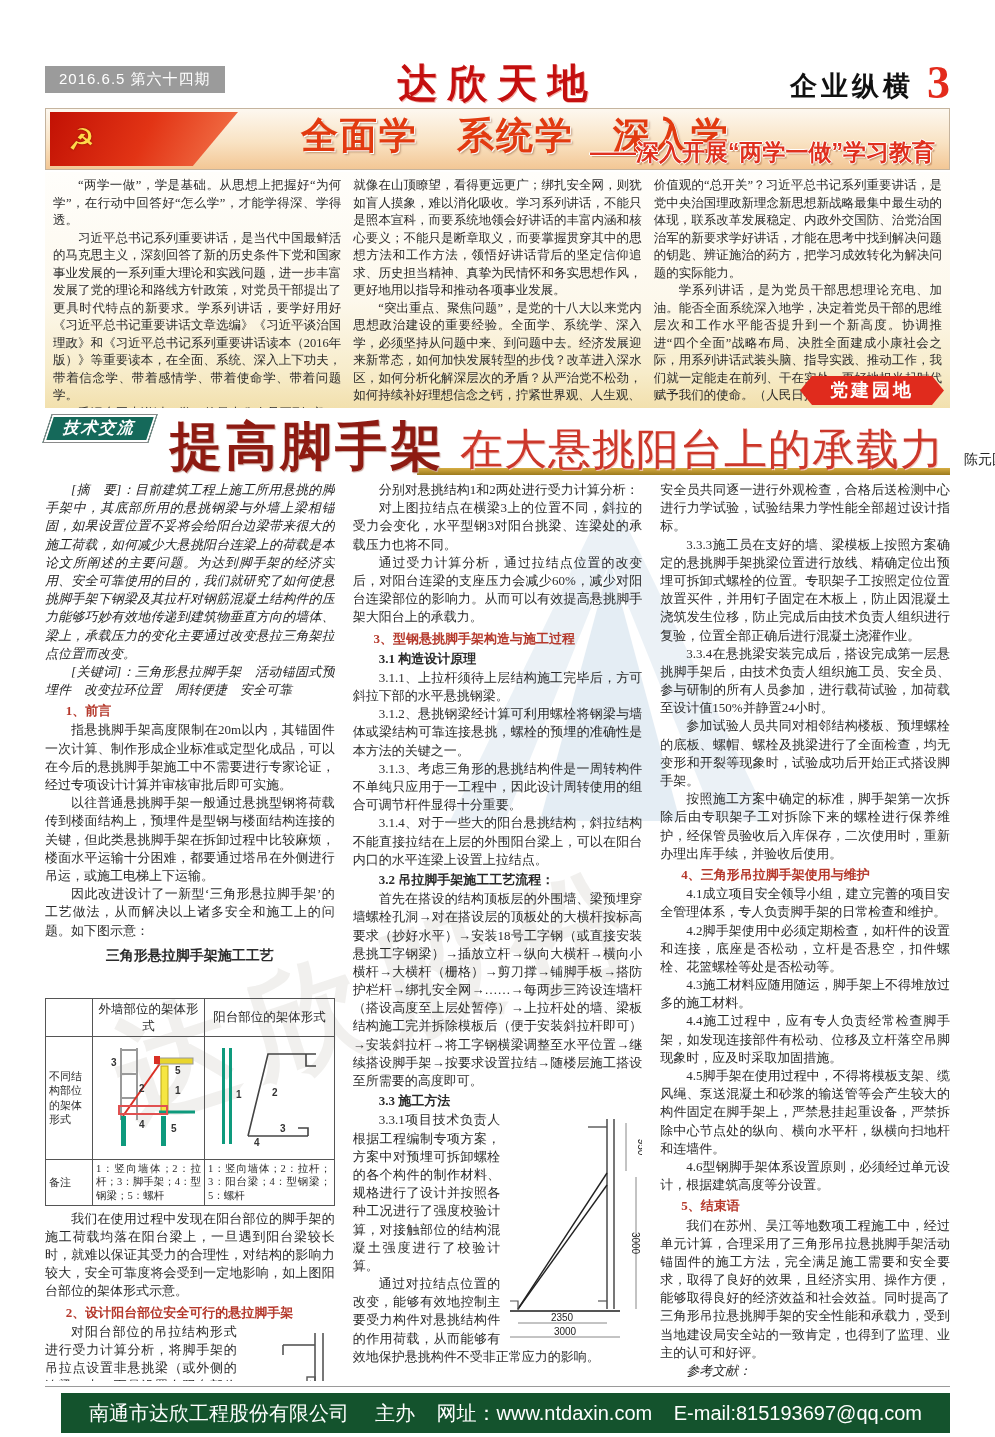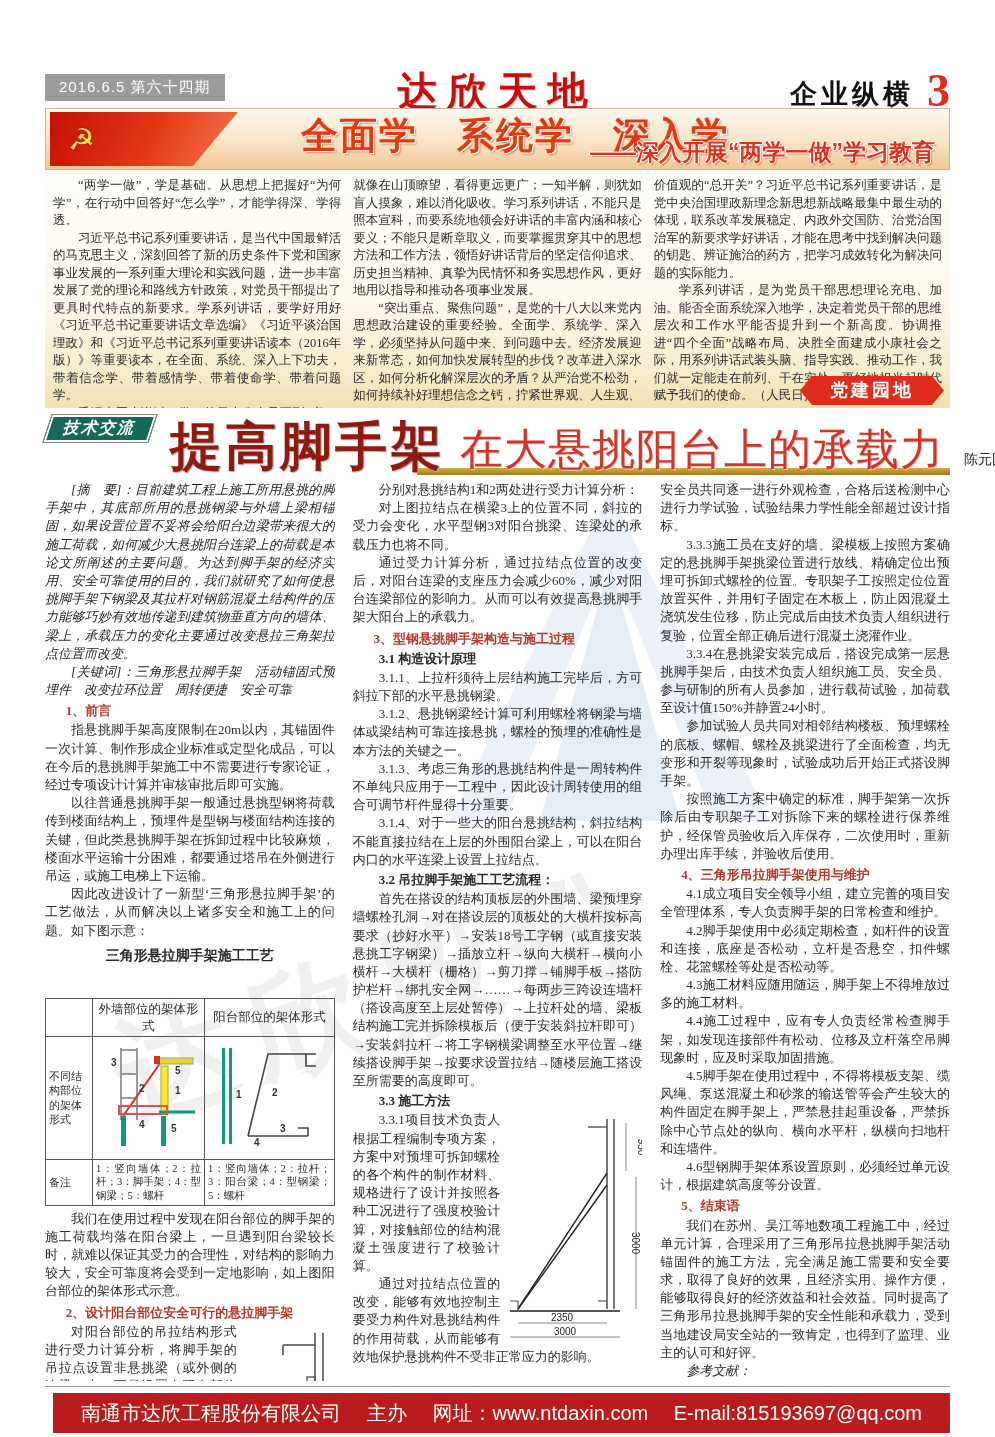--- a/index.html
+++ b/index.html
@@ -1,20 +1,20 @@
 <!DOCTYPE html>
 <html><head>
 <meta charset="utf-8">
 <style>
   html,body{margin:0;padding:0;background:#e8e8e8;}
   .page{position:relative;width:995px;height:1437px;margin:0 auto;background:#ffffff;
         font-family:"Liberation Serif","DejaVu Serif",serif;color:#2b2b2b;overflow:hidden;}
 
   
-  .masthead{position:absolute;left:45px;right:45px;top:68px;height:50px;border-bottom:2px solid #14b8a6;}
+  .masthead{position:absolute;left:45px;right:45px;top:60px;height:50px;border-bottom:2px solid #14b8a6;}
   .issue-box{position:absolute;left:0;top:6px;background:#9b9b9b;color:#fff;
              font-family:"Liberation Sans",sans-serif;font-size:15px;padding:4px 14px;letter-spacing:1px;}
   .paper-title{position:absolute;left:0;right:0;top:-4px;text-align:center;font-size:40px;font-weight:bold;
                color:#c40f0f;letter-spacing:10px;text-shadow:1px 1px 0 #f3b0a8;}
   .section-page{position:absolute;right:0;top:0;display:flex;align-items:flex-start;gap:13px;}
   .section-name{font-size:27px;font-weight:bold;letter-spacing:4px;color:#111;margin-top:8px;}
   .page-number{font-size:46px;font-weight:bold;color:#e32b1c;line-height:1;}
 
   
   .banner{position:absolute;left:45px;right:45px;top:108px;height:60px;border:1px solid #c5b49e;
@@ -76,21 +76,21 @@
   .d4-float{float:right;width:138px;height:232px;margin:2px 0 2px 4px;}
   svg text{font-family:"Liberation Sans",sans-serif;}
 
   
   .wm-tri{position:absolute;left:405px;top:10px;z-index:0;opacity:.55;}
   .wm-text{position:absolute;left:60px;top:430px;z-index:0;font-size:120px;font-weight:bold;
            color:rgba(150,140,125,.13);transform:rotate(-18deg);letter-spacing:18px;white-space:nowrap;}
 
   
   .footer-rule{position:absolute;left:45px;right:45px;top:1386px;border-top:1px solid #9a9a9a;}
-  .footer{position:absolute;left:53px;right:45px;top:1393px;height:40px;background:#b91c1c;color:#fff;
+  .footer{position:absolute;left:61px;right:45px;top:1393px;height:40px;background:#14532d;color:#fff;
           font-family:"Liberation Sans",sans-serif;font-size:20px;display:flex;align-items:center;
           padding:0 28px;box-sizing:border-box;justify-content:space-between;white-space:nowrap;}
   .f-left{display:flex;gap:26px;}
 </style>
 </head>
 <body>
 
 <div class="page">
 
   <header class="masthead">
@@ -110,21 +110,21 @@
     <div class="banner-subtitle">——深入开展“两学一做”学习教育</div>
   </div>
 
   <section class="top-story">
     <div class="ts-col">
       <p>“两学一做”，学是基础。从思想上把握好“为何学”，在行动中回答好“怎么学”，才能学得深、学得透。</p>
       <p>习近平总书记系列重要讲话，是当代中国最鲜活的马克思主义，深刻回答了新的历史条件下党和国家事业发展的一系列重大理论和实践问题，进一步丰富发展了党的理论和路线方针政策，对党员干部提出了更具时代特点的新要求。学系列讲话，要学好用好《习近平总书记重要讲话文章选编》《习近平谈治国理政》和《习近平总书记系列重要讲话读本（2016年版）》等重要读本，在全面、系统、深入上下功夫，带着信念学、带着感情学、带着使命学、带着问题学。</p>
       <p>毛泽东同志说过，学习的最大敌人是不到“底”。全面学、系统学、深入学，必须一学到底。学深悟透，</p>
     </div>
     <div class="ts-col">
-      <p class="noindent" style="text-indent:0;">就像在山顶瞭望，看得更远更广；一知半解，则犹如盲人摸象，难以消化吸收。学习系列讲话，不能只是照本宣科，而要系统地领会好讲话的丰富内涵和核心要义；不能只是断章取义，而要掌握贯穿其中的思想方法和工作方法，领悟好讲话背后的坚定信仰追求、历史担当精神、真挚为民情怀和务实思想作风，更好地用以指导和推动各项事业发展。</p>
+      <p class="noindent" style="text-indent:0;">就像在山顶瞭望，看得更远更广；绑扎安全网，则犹如盲人摸象，难以消化吸收。学习系列讲话，不能只是照本宣科，而要系统地领会好讲话的丰富内涵和核心要义；不能只是断章取义，而要掌握贯穿其中的思想方法和工作方法，领悟好讲话背后的坚定信仰追求、历史担当精神、真挚为民情怀和务实思想作风，更好地用以指导和推动各项事业发展。</p>
       <p>“突出重点、聚焦问题”，是党的十八大以来党内思想政治建设的重要经验。全面学、系统学、深入学，必须坚持从问题中来、到问题中去。经济发展迎来新常态，如何加快发展转型的步伐？改革进入深水区，如何分析化解深层次的矛盾？从严治党不松劲，如何持续补好理想信念之钙，拧紧世界观、人生观、</p>
     </div>
     <div class="ts-col">
       <p style="text-indent:0;">价值观的“总开关”？习近平总书记系列重要讲话，是党中央治国理政新理念新思想新战略最集中最生动的体现，联系改革发展稳定、内政外交国防、治党治国治军的新要求学好讲话，才能在思考中找到解决问题的钥匙、辨证施治的药方，把学习成效转化为解决问题的实际能力。</p>
       <p>学系列讲话，是为党员干部思想理论充电、加油。能否全面系统深入地学，决定着党员干部的思维层次和工作水平能否提升到一个新高度。协调推进“四个全面”战略布局、决胜全面建成小康社会之际，用系列讲话武装头脑、指导实践、推动工作，我们就一定能走在前列、干在实处，更好地担当起时代赋予我们的使命。（人民日报）</p>
     </div>
     <div class="pb-badge">党建园地</div>
   </section>
 
   <section class="article">

